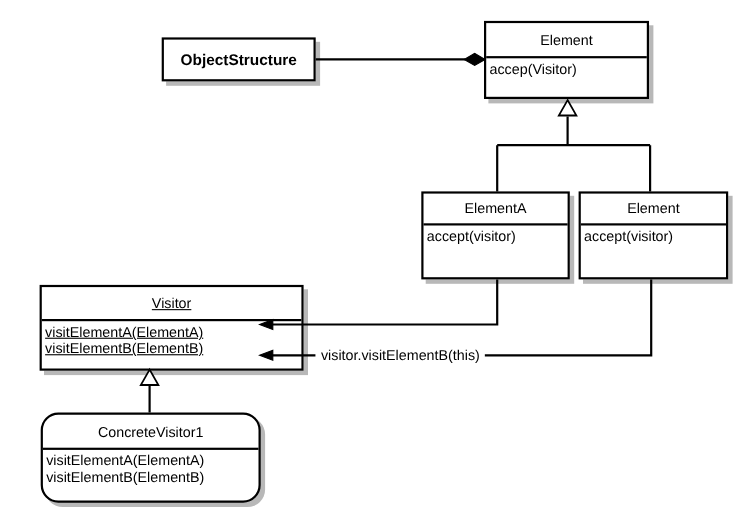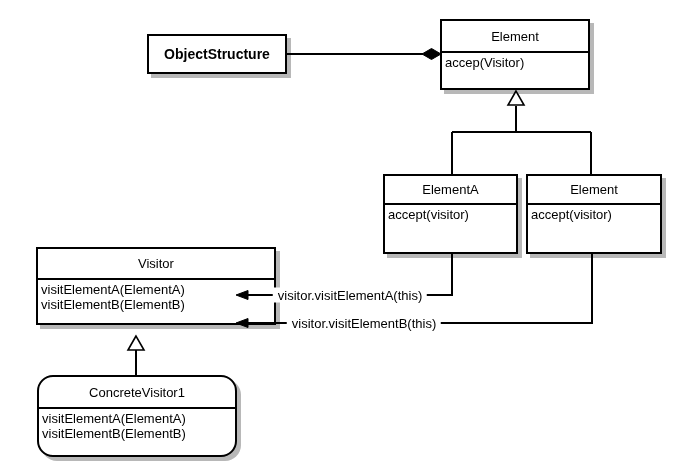--- a/index.html
+++ b/index.html
@@ -83,21 +83,21 @@
     </div>
   </div>
 
   <div class="uml-box" style="left:526px; top:174px; width:136px; height:80px;">
     <div class="uml-title" style="height:29px;">Element</div>
     <div class="uml-methods">
       <div>accept(visitor)</div>
     </div>
   </div>
 
-  <div class="uml-box" style="left:36px; top:247px; width:240px; height:78px;">
+  <div class="uml-box" style="left:36px; top:259px; width:240px; height:78px;text-decoration:underline;">
     <div class="uml-title" style="height:31px;">Visitor</div>
     <div class="uml-methods">
       <div>visitElementA(ElementA)</div>
       <div>visitElementB(ElementB)</div>
     </div>
   </div>
 
   <div class="uml-box" style="left:37px; top:375px; width:200px; height:82px;border-radius:16px;">
     <div class="uml-title" style="height:32px;">ConcreteVisitor1</div>
     <div class="uml-methods">
@@ -117,16 +117,15 @@
     <path d="M452 254 L452 295 L247 295" stroke="#000000" stroke-width="2" fill="none"></path>
     <polygon points="236,295 248,290.5 248,299.5" fill="#000000" stroke="#000000"></polygon>
 
     <path d="M592 254 L592 323 L247 323" stroke="#000000" stroke-width="2" fill="none"></path>
     <polygon points="236,323 248,318.5 248,327.5" fill="#000000" stroke="#000000"></polygon>
 
     <path d="M136 350 L136 375" stroke="#000000" stroke-width="2" fill="none"></path>
     <polygon points="136,336 128,350 144,350" fill="#ffffff" stroke="#000000" stroke-width="1.6"></polygon>
   </svg>
 
-  <span class="edge-label" style="left:350px; top:295px;">visitor.visitElementA(this)</span>
   <span class="edge-label" style="left:364px; top:323px;">visitor.visitElementB(this)</span>
 
 </div>
 
 </body></html>

